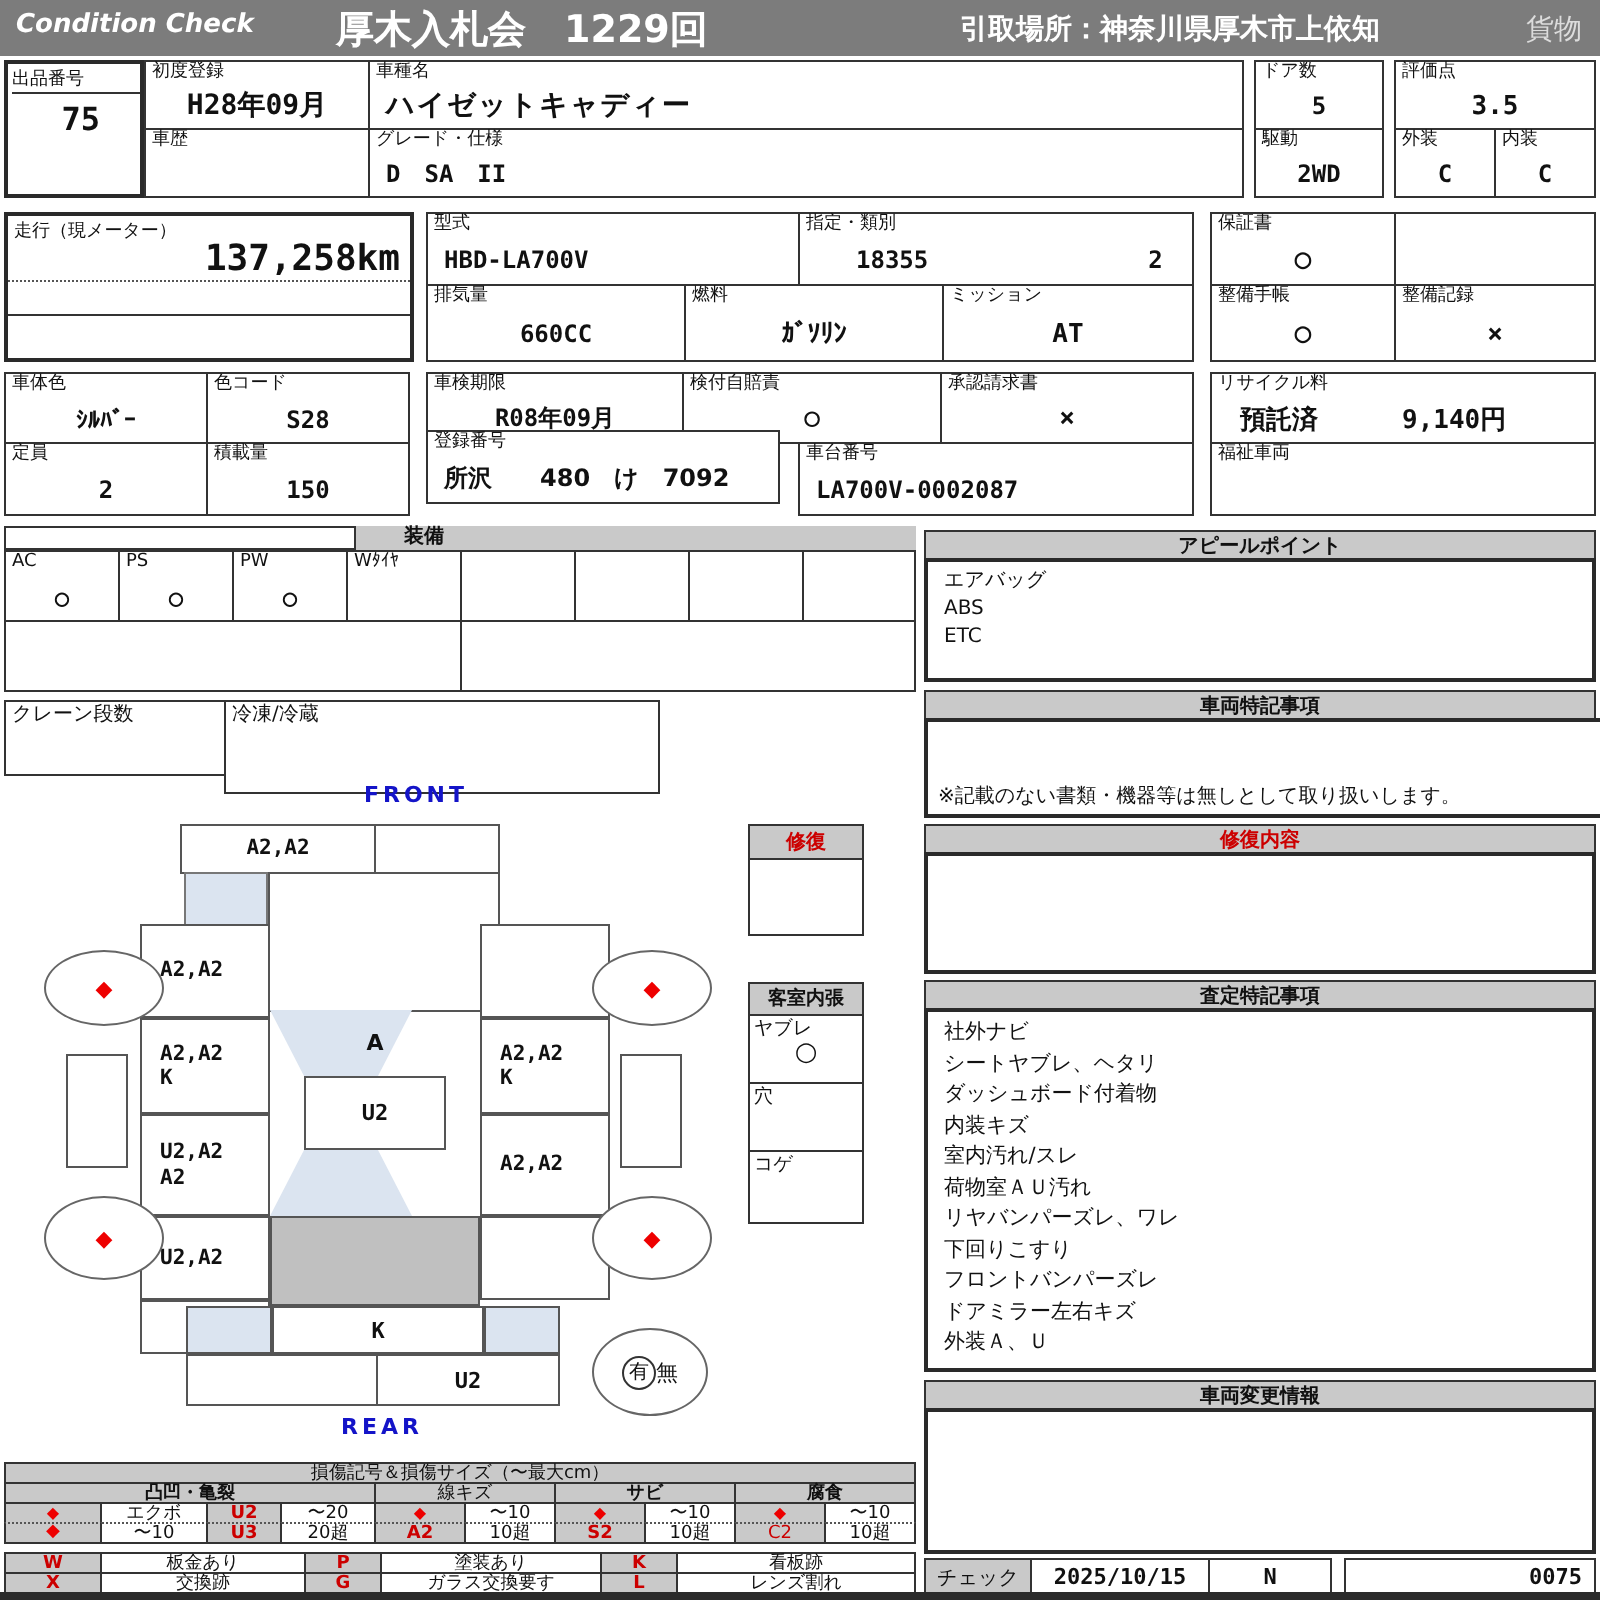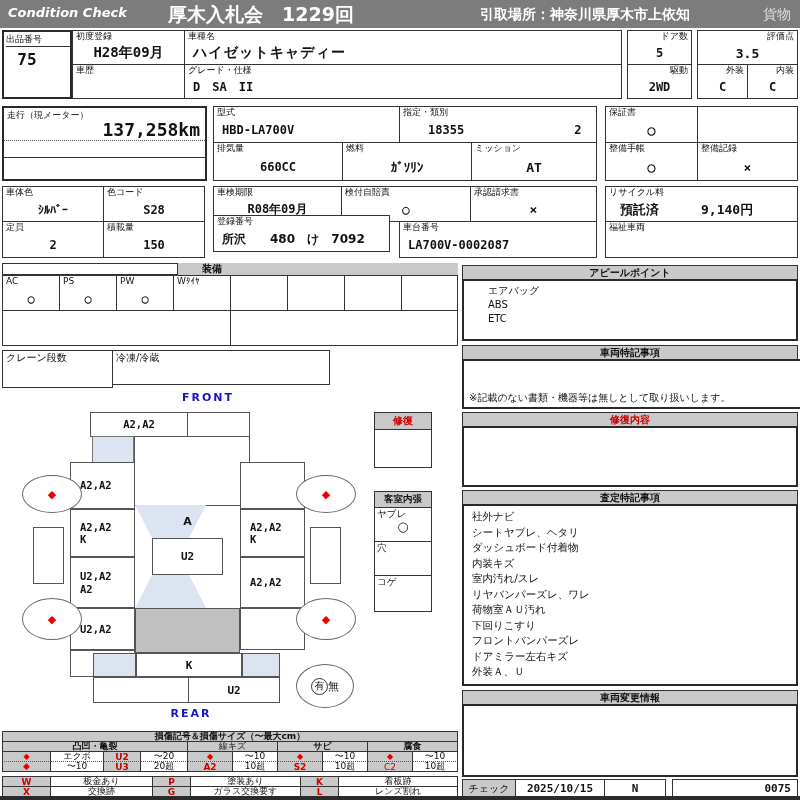--- a/index.html
+++ b/index.html
@@ -6,21 +6,21 @@
   body{font-family:"DejaVu Sans","Liberation Sans",sans-serif;color:#111}
   .sheet{position:relative;width:800px;height:800px;background:#fff;overflow:hidden}
   .abs{position:absolute;box-sizing:border-box}
   .mono{font-family:"DejaVu Sans Mono","Liberation Mono",monospace}
   
   .topbar{left:0;top:0;width:800px;height:28px;background:#7c7c7c;color:#fff;display:flex;align-items:center}
   
   .box{position:absolute;box-sizing:border-box;border:2px solid #2a2a2a;background:#fff}
   .cell{position:absolute;box-sizing:border-box;border:1px solid #333;display:flex;flex-direction:column;background:#fff}
   .cell .cl{font-size:9px;padding:1px 3px;white-space:nowrap;line-height:1.1;text-align:left}
-  .cell.tc .cl{text-align:right}
+  .cell.tc .cl{text-align:left}
   .cell .cv{flex:1;display:flex;align-items:center;justify-content:center;font-weight:bold;font-family:"DejaVu Sans Mono","Liberation Mono",monospace;white-space:nowrap}
   .cell .cv.al{justify-content:flex-start;padding-left:8px}
   
   .shead{position:absolute;box-sizing:border-box;background:#c9c9c9;border:1px solid #333;display:flex;align-items:center;justify-content:center;font-size:10px;font-weight:bold}
   .sbody{position:absolute;box-sizing:border-box;border:2px solid #2a2a2a;background:#fff}
   
   .pcell{position:absolute;box-sizing:border-box;border:1px solid #555;background:#fff;display:flex;flex-direction:column;justify-content:center;padding-left:9px;font-weight:bold;font-size:10.5px;line-height:1.15;font-family:"DejaVu Sans Mono","Liberation Mono",monospace}
   .ell{position:absolute;box-sizing:border-box;border:1px solid #666;border-radius:50%;background:#fff;display:flex;align-items:center;justify-content:center;z-index:6}
   .dia{color:#e00;font-size:11px;line-height:1}
   .blue{background:#dbe4f0}
@@ -37,21 +37,21 @@
 
   <div class="abs topbar">
     <span class="abs" style="left:8px;top:5px;font-style:italic;font-weight:bold;font-size:13px">Condition  Check</span>
     <span class="abs" style="left:168px;top:2px;font-weight:bold;font-size:19px">厚木入札会　1229回</span>
     <span class="abs" style="left:480px;top:6px;font-weight:bold;font-size:14px">引取場所：神奈川県厚木市上依知</span>
     <span class="abs" style="left:763px;top:6px;font-size:14px;color:#dcdcdc">貨物</span>
   </div>
 
   <div class="box" style="left:2px;top:30px;width:70px;height:69px">
     <span class="abs" style="left:2px;top:1px;font-size:9px;width:64px;border-bottom:1px solid #333">出品番号</span>
-    <div class="abs mono" style="left:0;top:18px;width:46px;text-align:center;font-weight:bold;font-size:16px">75</div>
+    <div class="abs mono" style="left:0;top:18px;width:46px;text-align:right;font-weight:bold;font-size:16px">75</div>
   </div>
   <div class="cell" style="left:72px;top:30px;width:113px;height:35px">
     <span class="cl">初度登録</span>
     <div class="cv" style="font-size:14px">H28年09月</div>
   </div>
   <div class="cell" style="left:72px;top:64px;width:113px;height:35px">
     <span class="cl">車歴</span>
     <div class="cv"></div>
   </div>
   <div class="cell" style="left:184px;top:30px;width:438px;height:35px">
@@ -199,21 +199,21 @@
   <div class="cell" style="left:230px;top:275px;width:58px;height:36px"></div>
   <div class="cell" style="left:287px;top:275px;width:58px;height:36px"></div>
   <div class="cell" style="left:344px;top:275px;width:58px;height:36px"></div>
   <div class="cell" style="left:401px;top:275px;width:57px;height:36px"></div>
   <div class="cell" style="left:2px;top:310px;width:229px;height:36px"></div>
   <div class="cell" style="left:230px;top:310px;width:228px;height:36px"></div>
 
   <div class="cell" style="left:2px;top:350px;width:111px;height:38px">
     <span class="cl" style="font-size:10px">クレーン段数</span>
   </div>
-  <div class="cell" style="left:112px;top:350px;width:218px;height:35px">
+  <div class="cell" style="left:112px;top:350px;width:218px;height:47px">
     <span class="cl" style="font-size:10px">冷凍/冷蔵</span>
   </div>
 
   <div class="abs blab" style="left:167px;top:391px;width:82px">FRONT</div>
 
   <div class="pcell" style="left:90px;top:412px;width:98px;height:25px;align-items:center;padding-left:0">A2,A2</div>
   <div class="pcell" style="left:187px;top:412px;width:63px;height:25px"></div>
 
   <div class="abs blue" style="left:92px;top:436px;width:42px;height:27px;border:1px solid #777"></div>
   <div class="abs" style="left:134px;top:436px;width:116px;height:70px;border:1px solid #555"></div>
@@ -289,21 +289,21 @@
     <div style="position:absolute;left:0;top:11px;width:100%;text-align:center;font-size:13px;font-weight:bold">○</div>
   </div>
   <div class="abs" style="left:374px;top:541px;width:58px;height:35px;border:1px solid #333;background:#fff">
     <span style="position:absolute;left:2px;top:0;font-size:9.5px">穴</span>
   </div>
   <div class="abs" style="left:374px;top:575px;width:58px;height:37px;border:1px solid #333;background:#fff">
     <span style="position:absolute;left:2px;top:0;font-size:9.5px">コゲ</span>
   </div>
 
   <div class="shead" style="left:462px;top:265px;width:336px;height:15px">アピールポイント</div>
-  <div class="sbody" style="left:462px;top:279px;width:336px;height:62px;font-size:10px;padding:3px 24px;line-height:14px">
+  <div class="sbody" style="left:462px;top:279px;width:336px;height:62px;font-size:10px;padding:3px 8px;line-height:14px">
     <div>エアバッグ</div>
     <div>ABS</div>
     <div>ETC</div>
   </div>
 
   <div class="shead" style="left:462px;top:345px;width:336px;height:15px">車両特記事項</div>
   <div class="sbody" style="left:462px;top:359px;width:395px;height:50px">
     <div style="position:absolute;left:5px;bottom:2px;font-size:10px">※記載のない書類・機器等は無しとして取り扱いします。</div>
   </div>
 
@@ -312,37 +312,37 @@
     </div>
   <div class="sbody" style="left:462px;top:426px;width:336px;height:61px"></div>
 
   <div class="shead" style="left:462px;top:490px;width:336px;height:15px">査定特記事項</div>
   <div class="sbody" style="left:462px;top:504px;width:336px;height:182px;font-size:10.5px;line-height:15.5px;padding:3px 8px">
     <div>社外ナビ</div>
     <div>シートヤブレ、ヘタリ</div>
     <div>ダッシュボード付着物</div>
     <div>内装キズ</div>
     <div>室内汚れ/スレ</div>
+    <div>荷物室ＡＵ汚れ</div>
     <div>リヤバンパーズレ、ワレ</div>
-    <div>荷物室ＡＵ汚れ</div>
     <div>下回りこすり</div>
     <div>フロントバンパーズレ</div>
     <div>ドアミラー左右キズ</div>
     <div>外装Ａ、Ｕ</div>
   </div>
 
   <div class="shead" style="left:462px;top:690px;width:336px;height:15px">車両変更情報</div>
   <div class="sbody" style="left:462px;top:704px;width:336px;height:73px"></div>
 
   <div class="legend-cell legend-gray" style="left:462px;top:779px;width:54px;height:19px;font-size:10px">チェック</div>
   <div class="legend-cell mono" style="left:515px;top:779px;width:90px;height:19px;font-size:11px;font-weight:bold">2025/10/15</div>
   <div class="legend-cell mono" style="left:604px;top:779px;width:62px;height:19px;font-size:11px;font-weight:bold">N</div>
   <div class="legend-cell mono" style="left:672px;top:779px;width:126px;height:19px;font-size:11px;font-weight:bold;justify-content:flex-end;padding-right:6px">0075</div>
 
-  <div class="legend-cell legend-gray" style="left:2px;top:731px;width:456px;height:11px;font-weight:bold">損傷記号＆損傷サイズ（〜最大cm）</div>
+  <div class="legend-cell legend-gray" style="left:2px;top:731px;width:456px;height:11px;font-weight:normal">損傷記号＆損傷サイズ（〜最大cm）</div>
   <div class="legend-cell legend-gray" style="left:2px;top:741px;width:186px;height:11px;font-weight:bold">凸凹・亀裂</div>
   <div class="legend-cell legend-gray" style="left:187px;top:741px;width:91px;height:11px;font-weight:normal">線キズ</div>
   <div class="legend-cell legend-gray" style="left:277px;top:741px;width:91px;height:11px;font-weight:bold">サビ</div>
   <div class="legend-cell legend-gray" style="left:367px;top:741px;width:91px;height:11px;font-weight:bold">腐食</div>
 
   <div class="legend-cell legend-gray" style="left:2px;top:751px;width:49px;height:11px">
       <span class="dia" style="font-size:8px">◆</span>
     </div>
   <div class="legend-cell" style="left:50px;top:751px;width:54px;height:11px">エクボ</div>
   <div class="legend-cell legend-gray redtx" style="left:103px;top:751px;width:38px;height:11px;font-weight:bold">U2</div>

